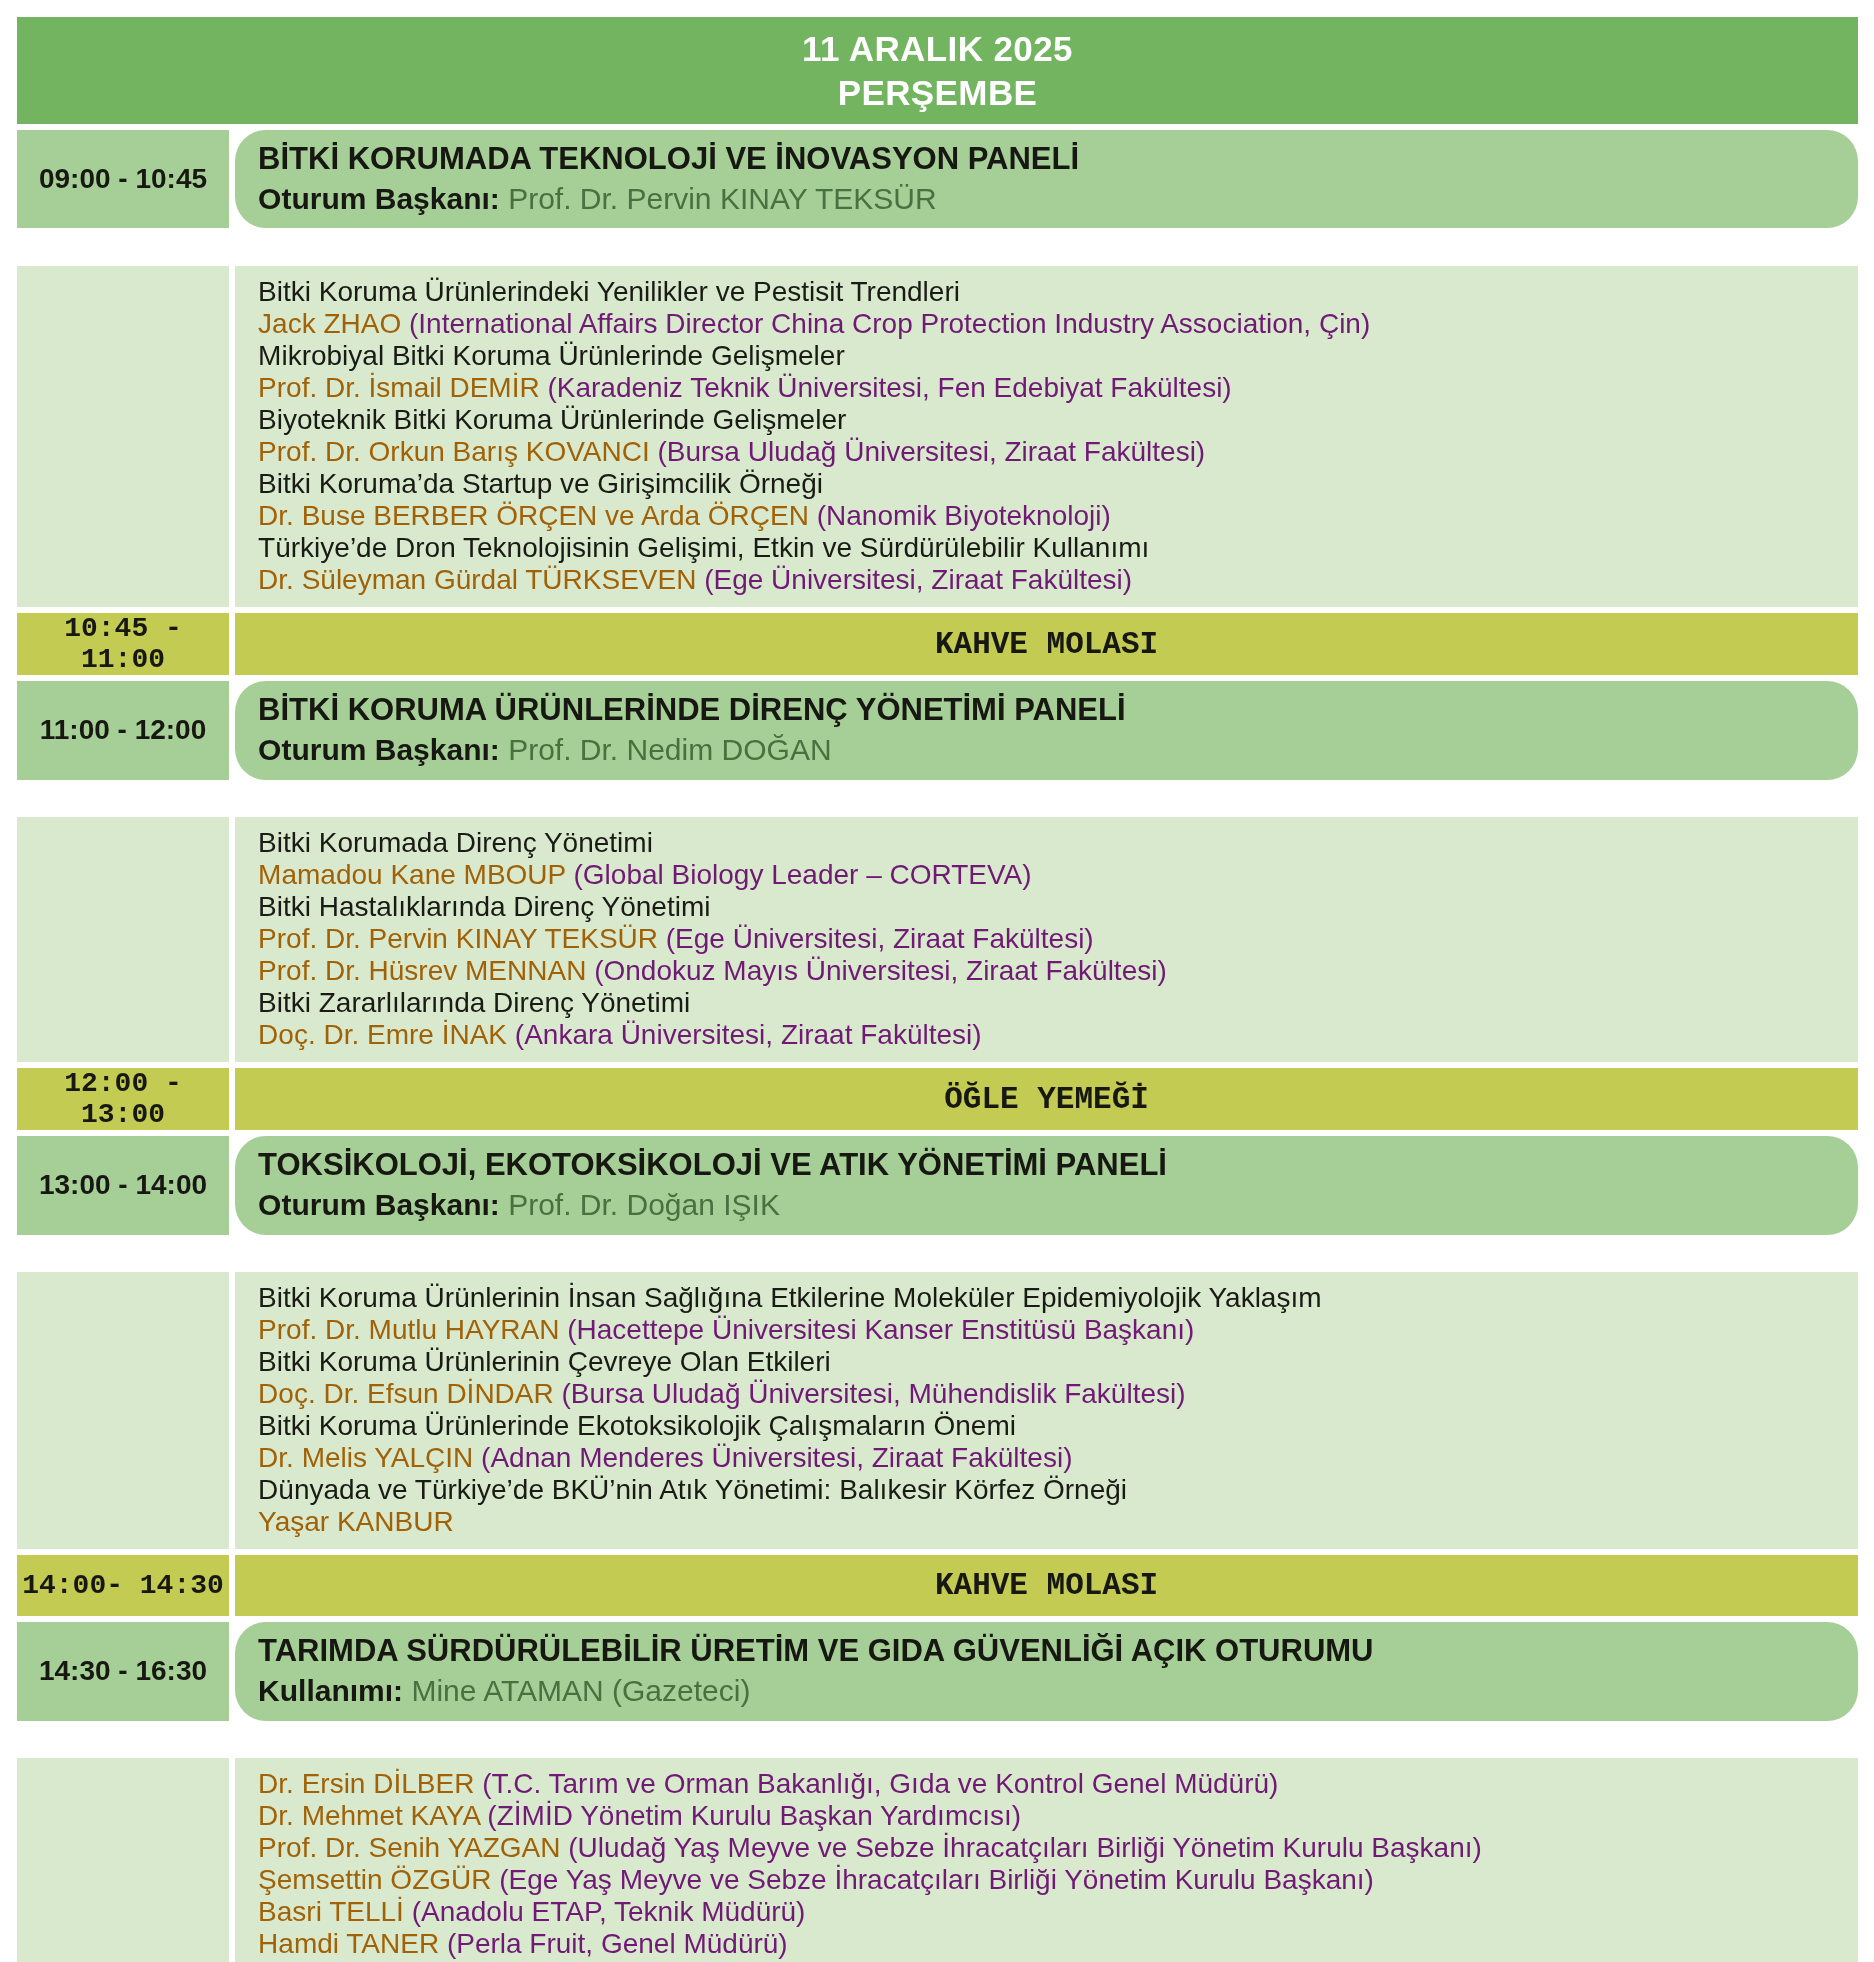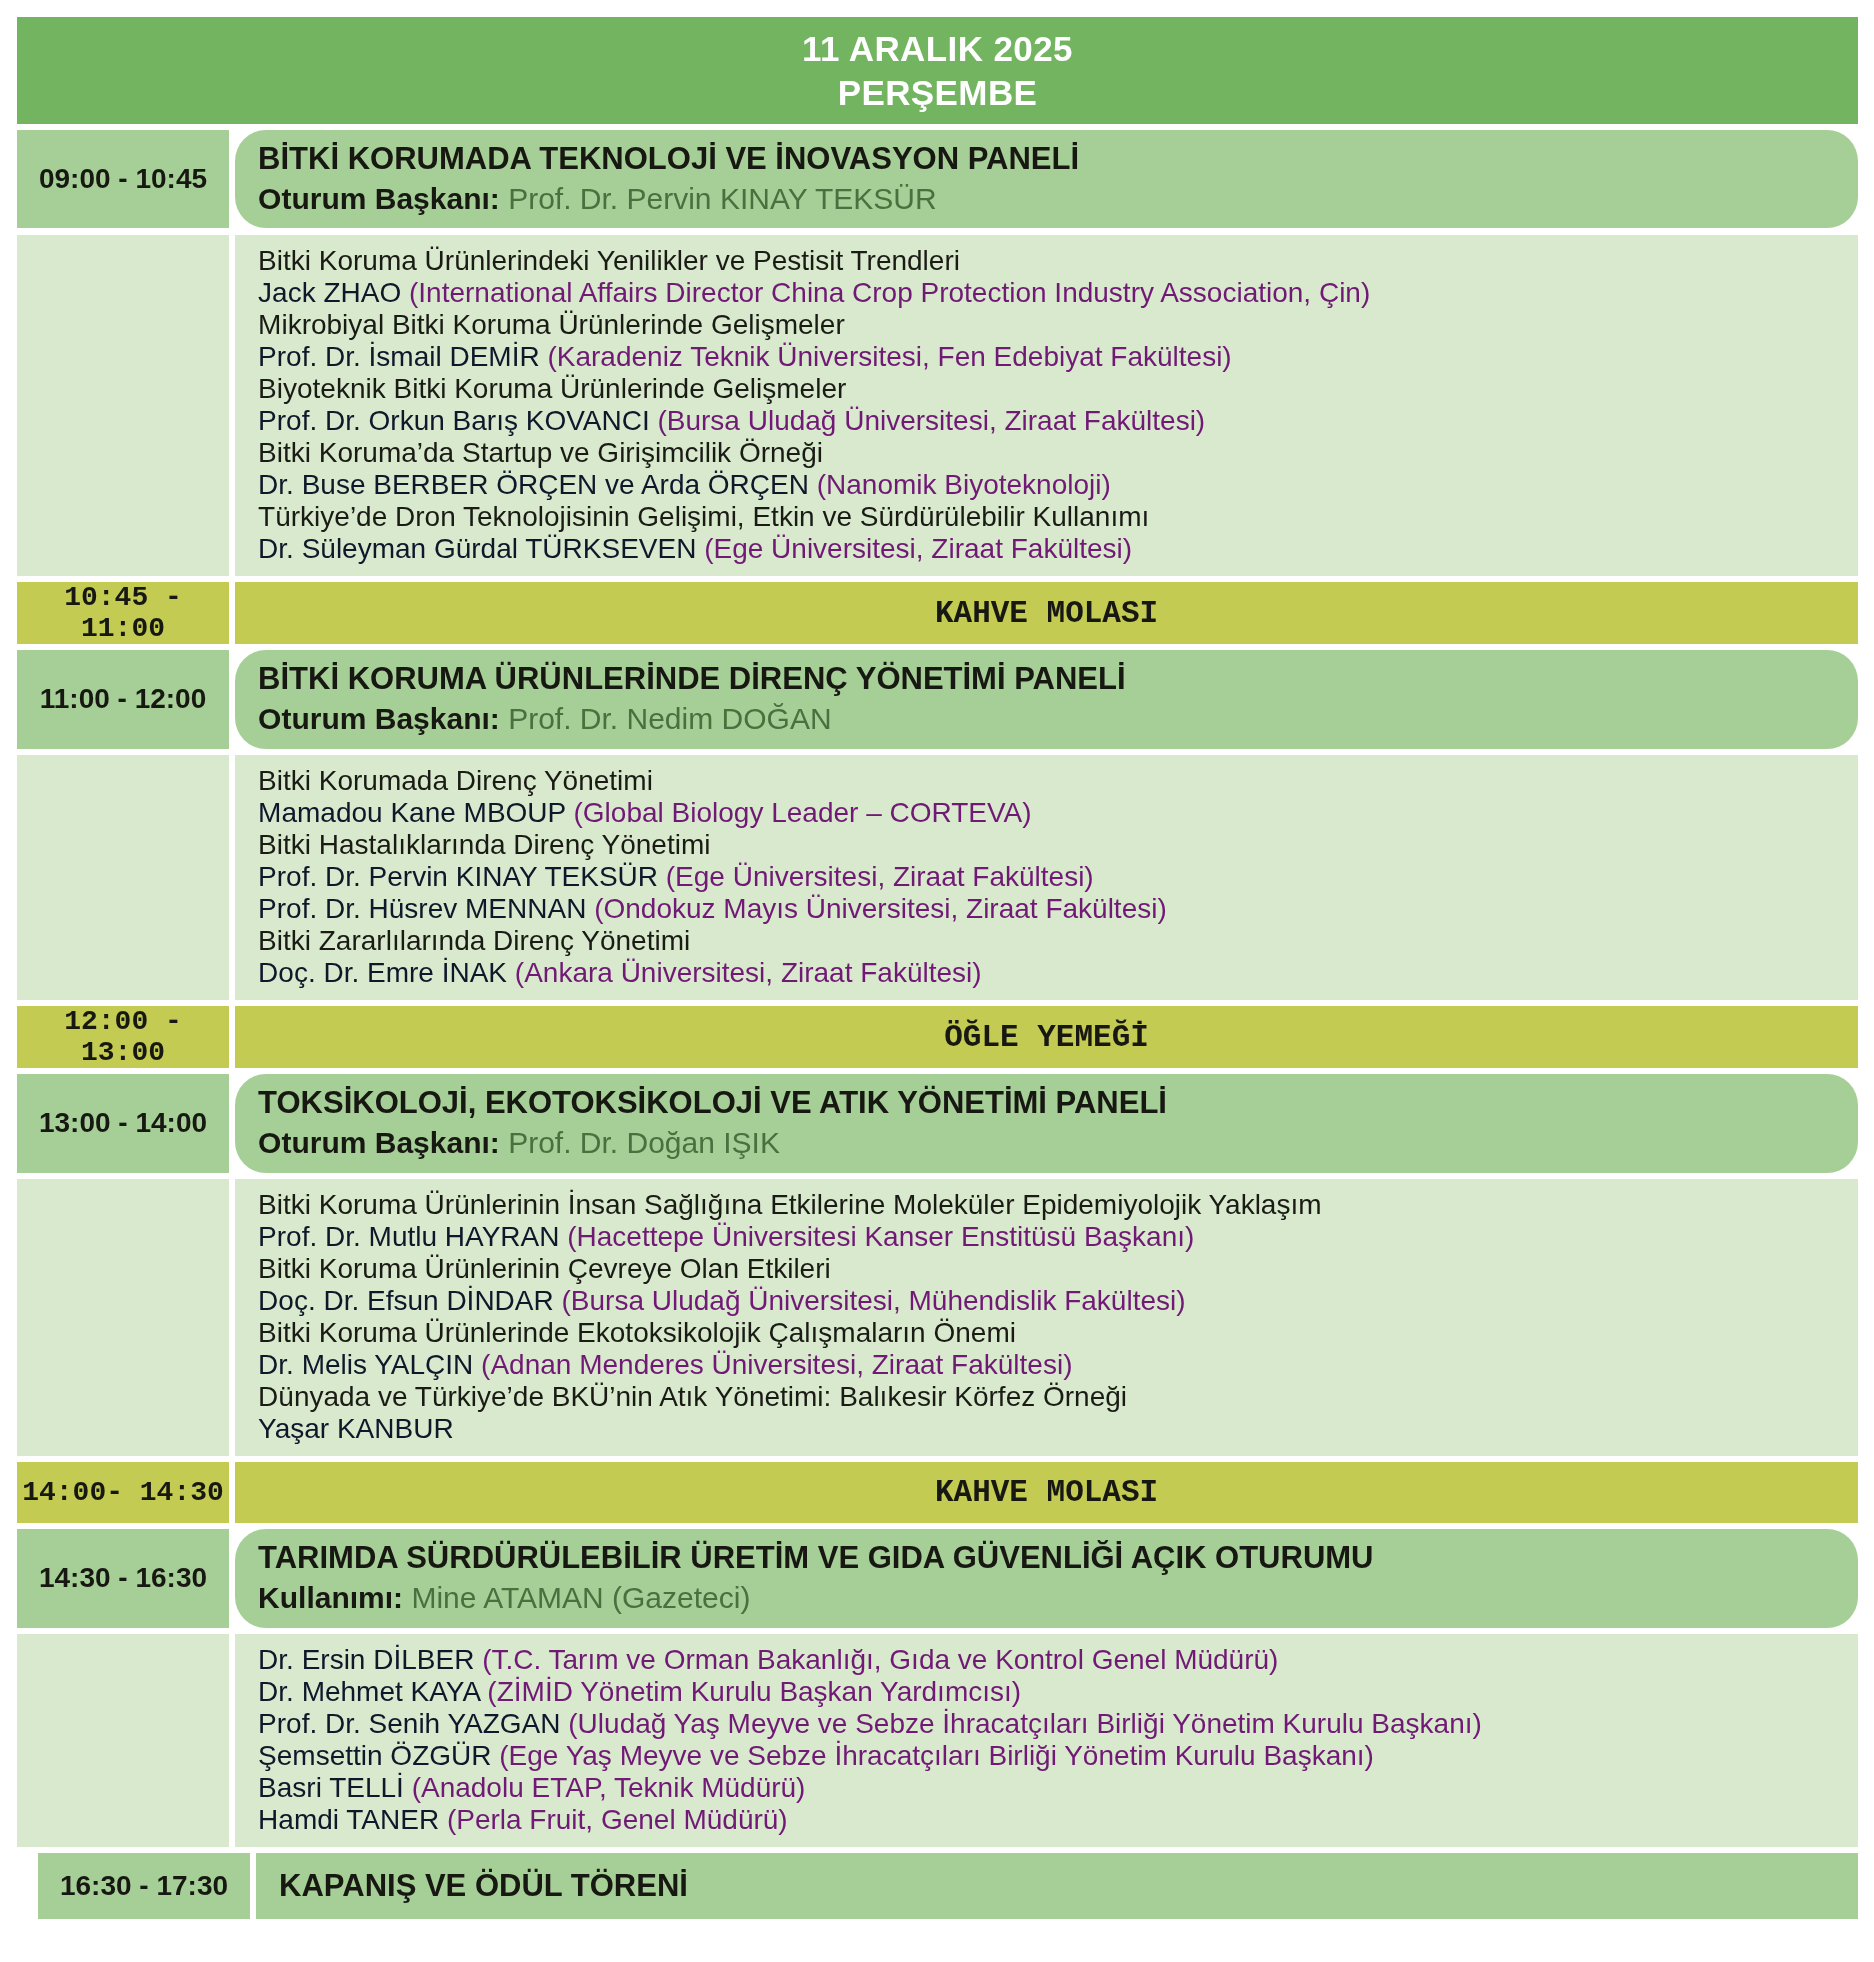--- a/index.html
+++ b/index.html
@@ -63,29 +63,29 @@
     font-weight: 800;
     font-size: 31px;
     line-height: 40px;
     color: #181813;
   }
   .chair { font-size: 30px; line-height: 40px; color: #181813; }
   .chair .lbl { font-weight: 800; }
   .chair .nm { color: #47713f; font-weight: 400; }
 
   
-  .speakers .t, .speakers .m { background: #d8e9ce; }
+  .speakers .t, .speakers .m { background: #d8e9ce; margin-top: 31px; }
   .speakers .m {
     padding: 10.7px 23px;
     font-size: 28px;
     line-height: 32px;
     color: #1b1b15;
   }
   .line { white-space: nowrap; }
-  .name { color: #0f172a; }
+  .name { color: #a16207; }
   .aff { color: #701a75; }
 
   
   .break .t, .break .m { background: #c3cb52; font-family: Liberation Mono, monospace; }
   .break { min-height: 61px; }
   .break .m {
     display: flex;
     align-items: center;
     justify-content: center;
     font-weight: 800;

